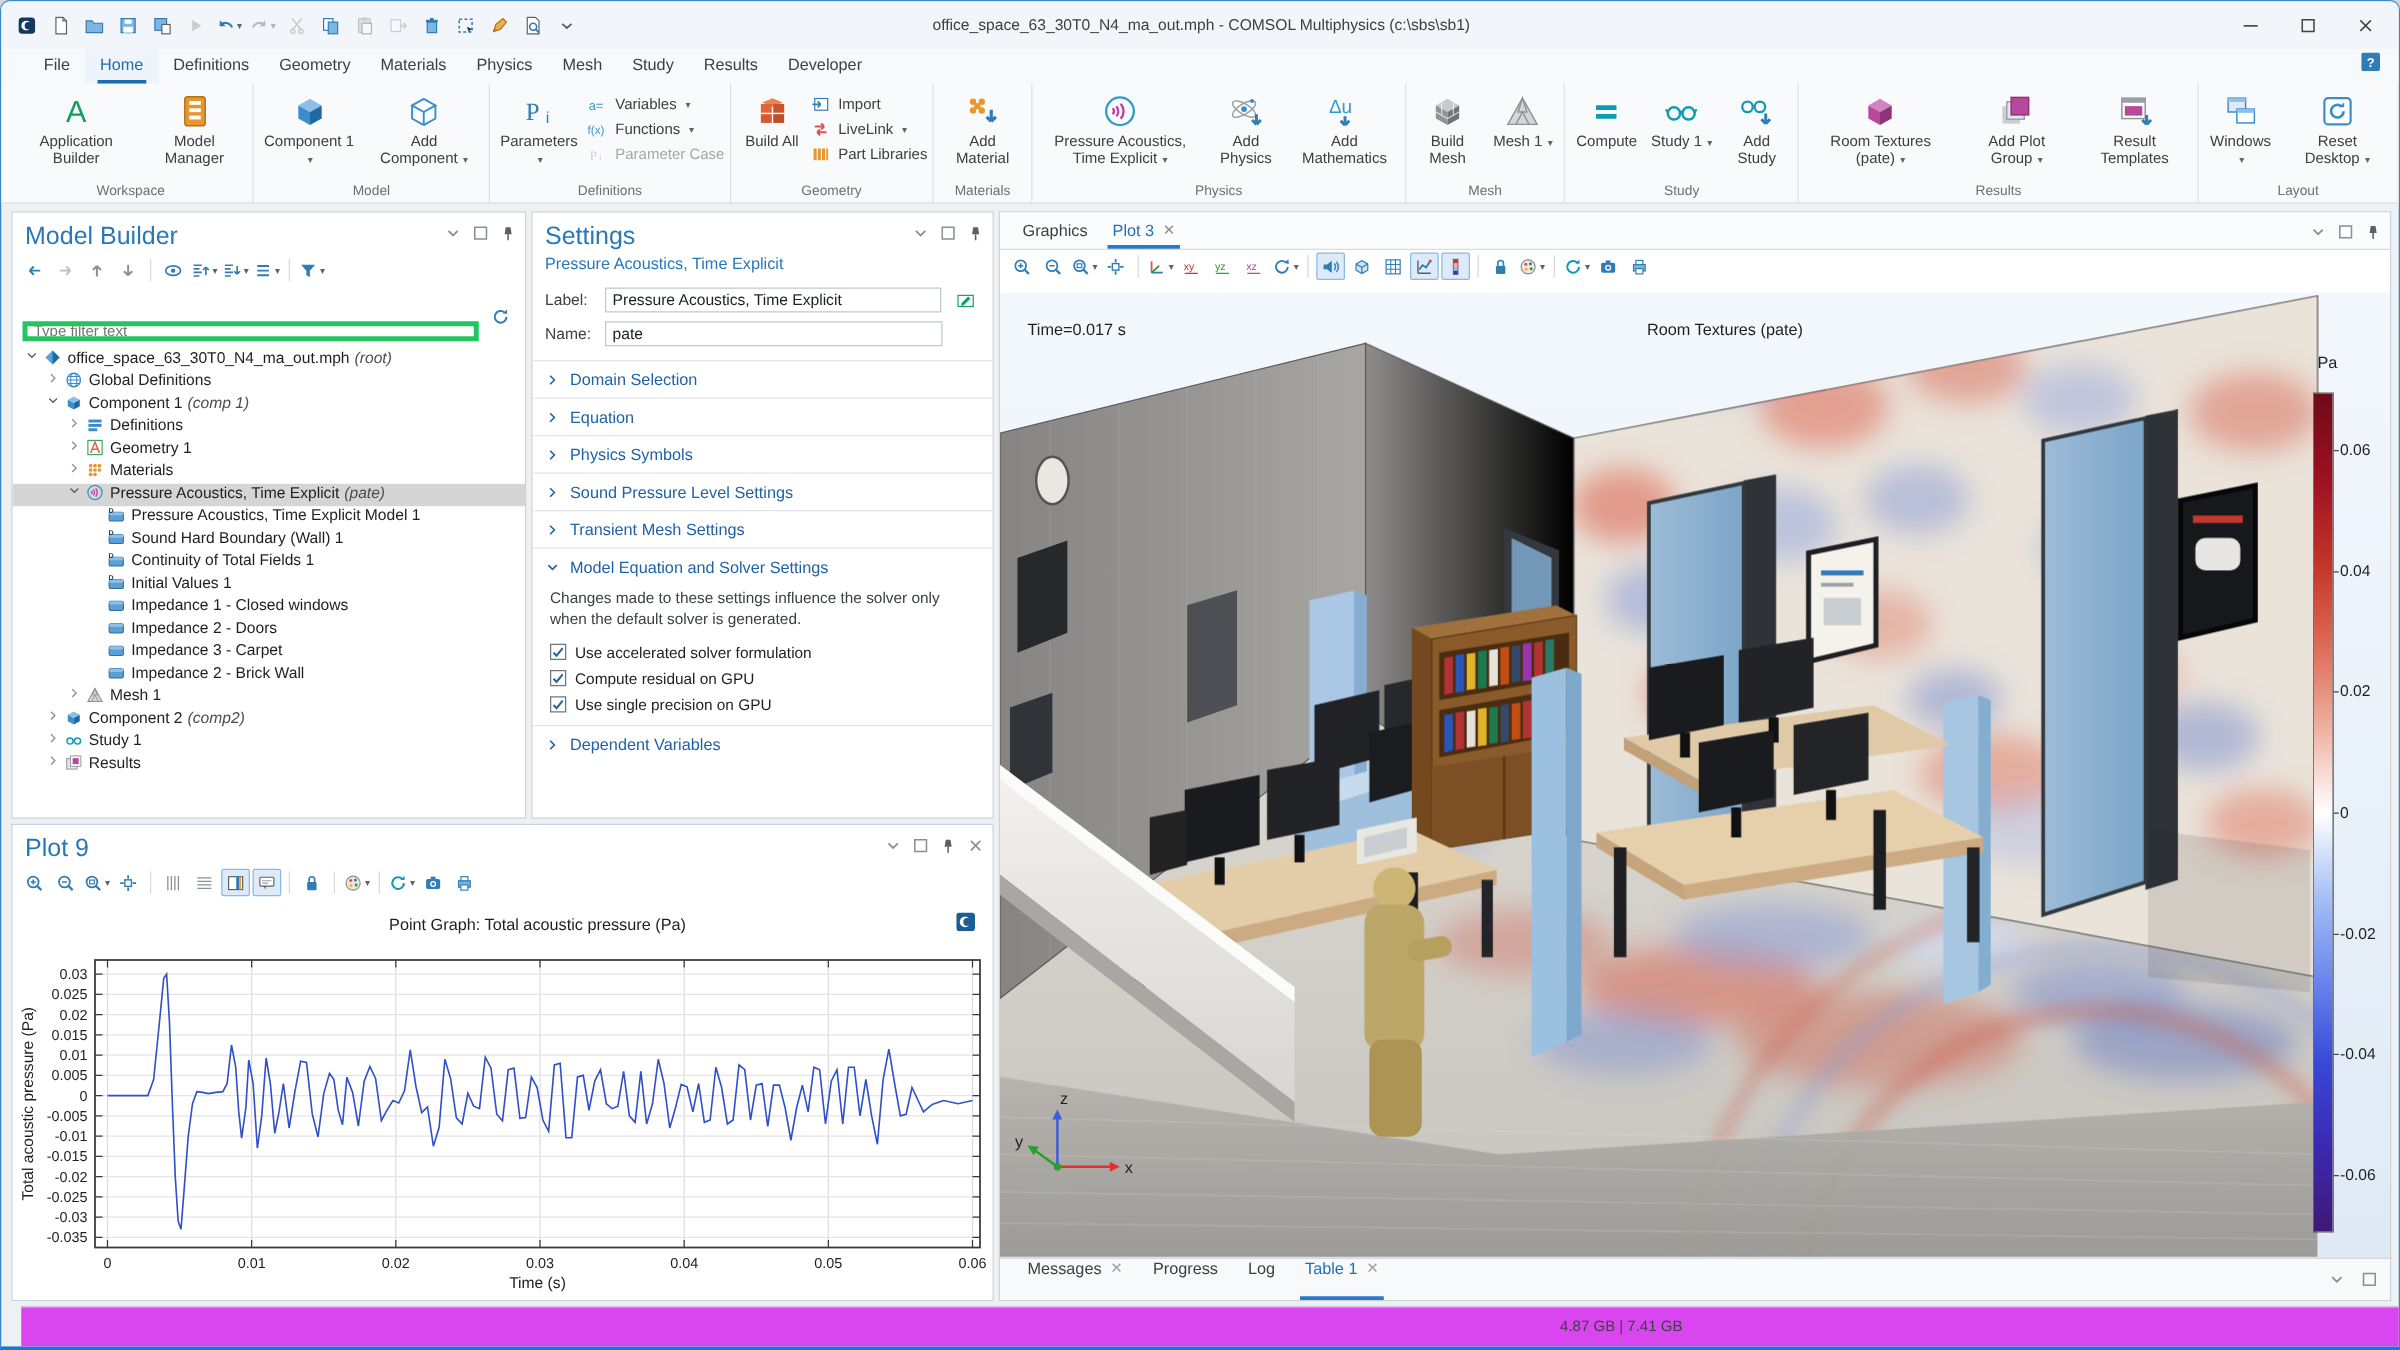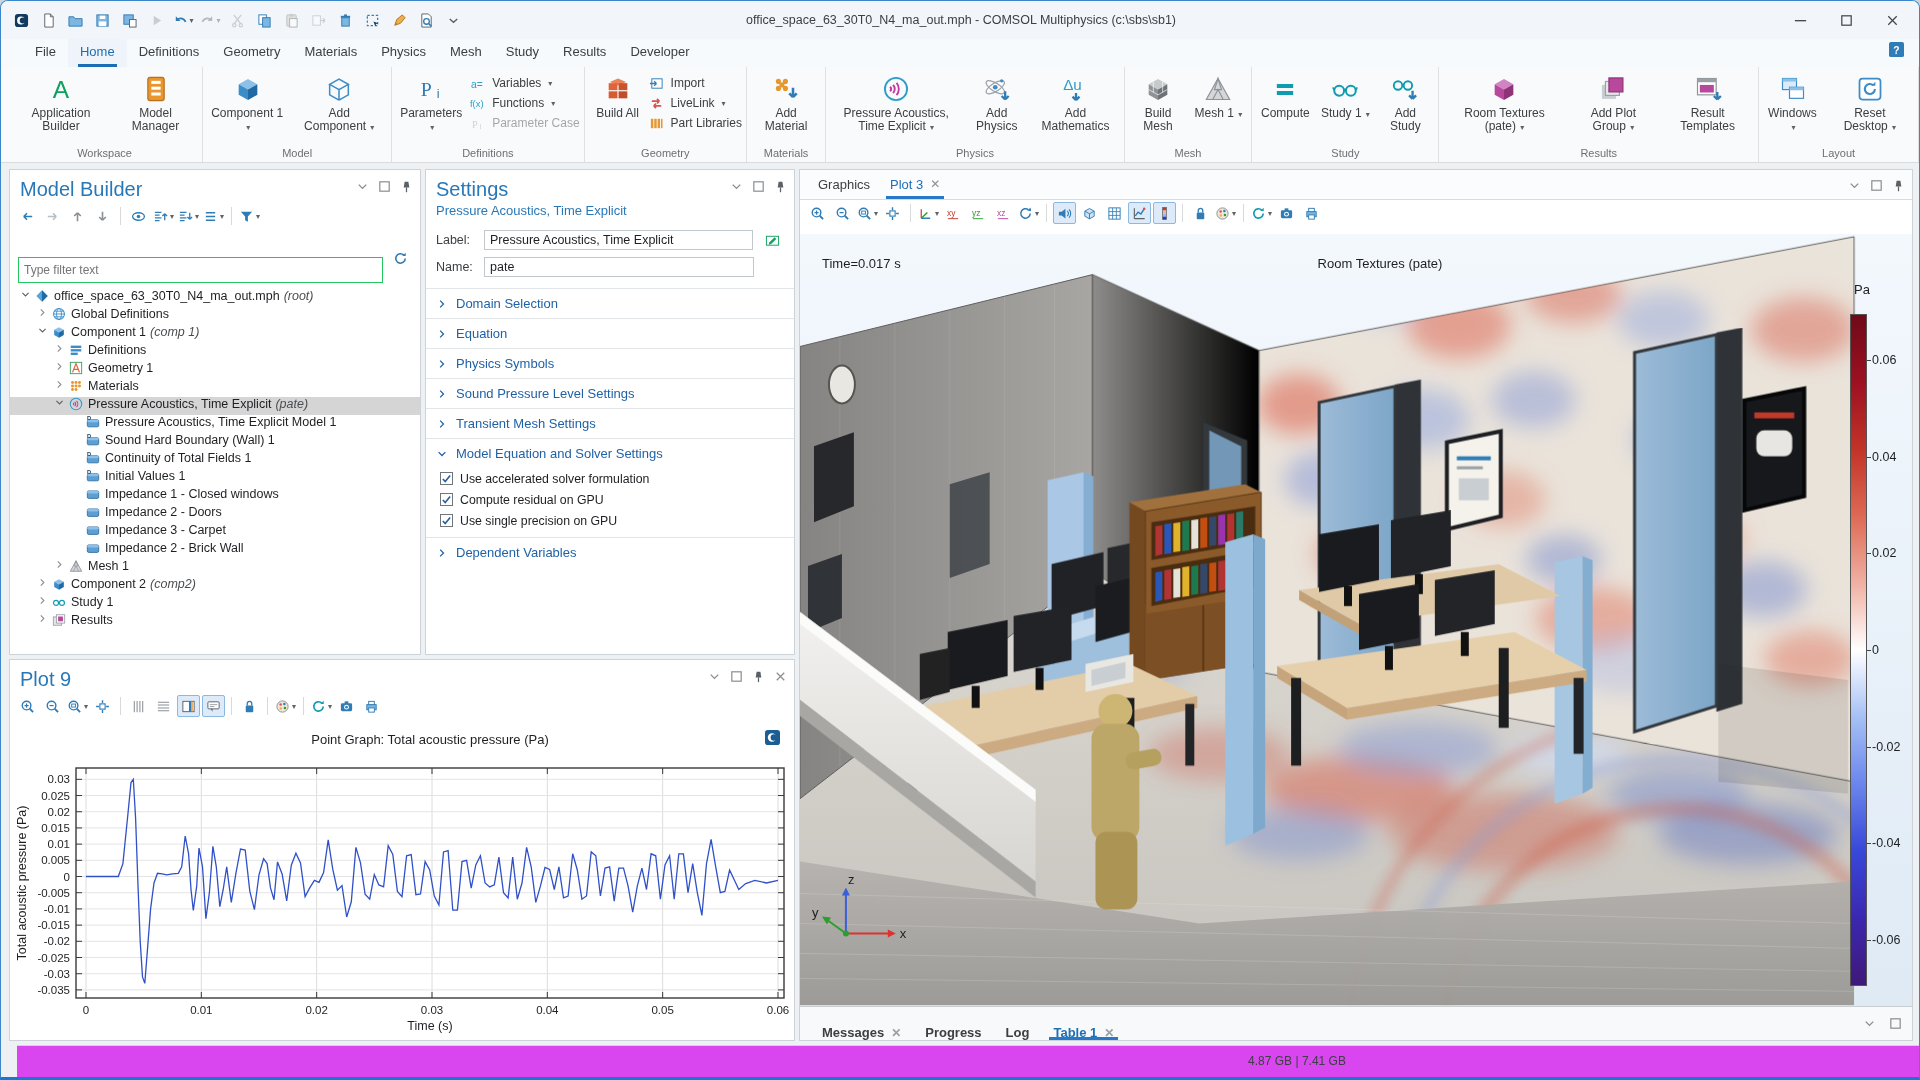--- a/index.html
+++ b/index.html
@@ -39,21 +39,21 @@
   #graphics-panel{left:798px;top:168px;width:1114px;height:872px;}
   .panel-title{font-size:20px;font-weight:400;color:#2878b8;padding:8px 0 2px 10px;}
   .corner-icons{position:absolute;right:6px;top:8px;display:flex;gap:6px;}
   .corner-icons .tb-btn{width:16px;height:16px;}
   .toolbar{display:flex;align-items:center;gap:2px;padding:2px 6px;}
   .tb-btn{display:inline-flex;align-items:center;justify-content:center;width:23px;height:22px;border:1px solid transparent;border-radius:2px;}
   .tb-btn.active{background:#dceafa;border-color:#8db8e0;}
   .tb-sep{width:1px;height:18px;background:#d7dadd;margin:0 4px;}
   
   #mb-filter-row{display:flex;align-items:center;gap:6px;padding:4px 8px;}
-  #mb-filter{flex:1;height:26px;border:1px solid #22c55e;font-size:12px;padding:0 5px;color:#333;font-family:"Liberation Sans",sans-serif;margin-top:24px;}
+  #mb-filter{flex:1;height:16px;border:4px solid #22c55e;font-size:12px;padding:0 5px;color:#333;font-family:"Liberation Sans",sans-serif;margin-top:24px;}
   .tree{margin-top:2px;overflow:hidden;}
   .tree-row{display:flex;align-items:flex-start;height:18px;font-size:12.5px;color:#1d1f22;white-space:nowrap;}
   .tree-row.selected{background:#d5d5d5;}
   .tw{width:15px;display:inline-flex;justify-content:center;flex:none;}
   .ti{width:17px;display:inline-flex;justify-content:center;flex:none;}
   .tree-suffix{font-style:italic;color:#4a4d50;margin-left:4px;}
   .tree-label{margin-left:4px;}
   
   .settings-sub{font-size:13px;color:#2878b8;padding:0 0 8px 10px;}
   .form-row{display:flex;align-items:center;padding:3px 10px;gap:8px;}
@@ -75,21 +75,21 @@
   .gtab .x{color:#8a8f94;font-size:12px;}
   #gfx-canvas{position:absolute;left:0;top:64px;width:1112px;height:772px;background:linear-gradient(#f3f8fd,#dfeaf5);overflow:hidden;}
   .annot{position:absolute;font-size:13px;color:#1d1f22;}
   #colorbar{position:absolute;}
   #colorbar .bar{position:absolute;left:0;top:0;width:17px;height:100%;border:1px solid #555;}
   #colorbar .cbtick{position:absolute;left:22px;font-size:12.5px;color:#1d1f22;transform:translateY(-50%);}
   #colorbar .cbmark{position:absolute;left:17px;width:4px;height:1px;background:#444;}
   #cb-unit{position:absolute;font-size:13px;color:#1d1f22;}
   
   #bottom-tabs{position:absolute;left:0;bottom:0;width:100%;height:34px;background:#f7f9fa;border-top:1px solid #c9ced3;display:flex;align-items:flex-end;padding-left:10px;}
-  .btab{display:flex;align-items:flex-end;gap:7px;padding:0 12px;height:33px;font-size:13px;color:#3c4043;position:relative;font-weight:bold;}
+  .btab{display:flex;align-items:flex-start;gap:7px;padding:0 12px;height:33px;font-size:13px;color:#3c4043;position:relative;}
   .btab.active{color:#1f6fb5;}
   .btab.active::after{content:"";position:absolute;left:8px;right:8px;bottom:0;height:3px;background:#2878c8;}
   .btab .x{color:#9aa0a6;font-size:12px;}
   #bottom-corner{position:absolute;right:8px;bottom:8px;display:flex;gap:8px;}
   
   .statusbar{position:absolute;left:0;top:1044px;width:100%;height:33px;background:#d946ef;border-top:1px solid #d0d5da;margin-left:16px;}
   .statusbar .mem{position:absolute;left:1050px;width:460px;text-align:center;top:8px;font-size:12px;color:#3c4043;}
   svg{display:block;}
 </style>
 </head>
@@ -1164,20 +1164,21 @@
         </div>
         <div class="sec">
           <div class="sec-header">
             <span>
               <svg viewBox="0 0 16 16" width="12" height="12">
                 <path d="M3.5 5.5L8 10l4.5-4.5" fill="none" stroke="#1f61a6" stroke-width="1.7"></path>
               </svg>
             </span>
             <span>Model Equation and Solver Settings</span>
           </div>
+          <div class="sec-note">Changes made to these settings influence the solver only when the default solver is generated.</div>
           <div class="cb-row">
             <span class="cb">
               <svg viewBox="0 0 12 12" width="11" height="11">
                 <path d="M2 6.5l2.6 2.8L10 2.8" fill="none" stroke="#2b5f9e" stroke-width="1.8"></path>
               </svg>
             </span>
             <span>Use accelerated solver formulation</span>
           </div>
           <div class="cb-row">
             <span class="cb">

